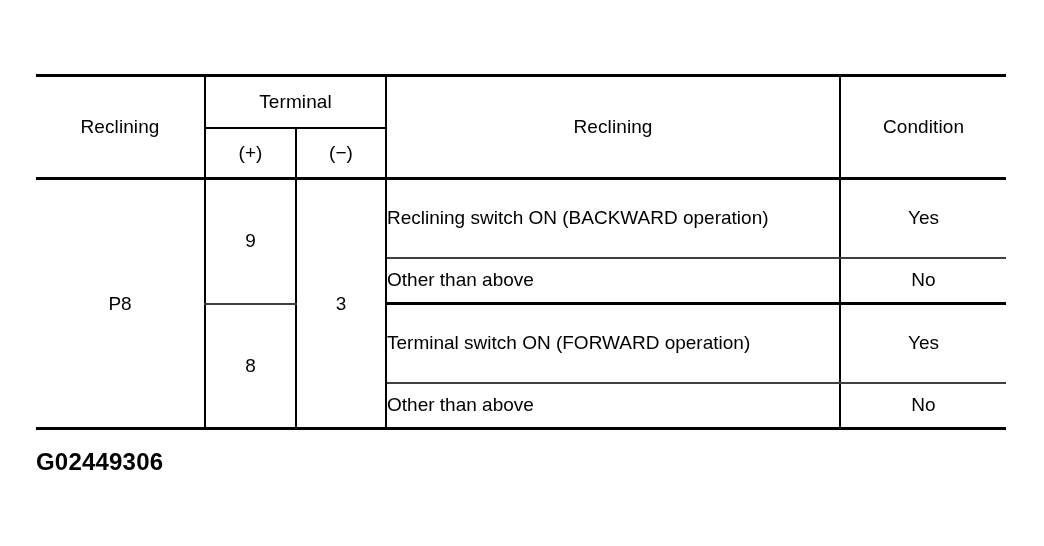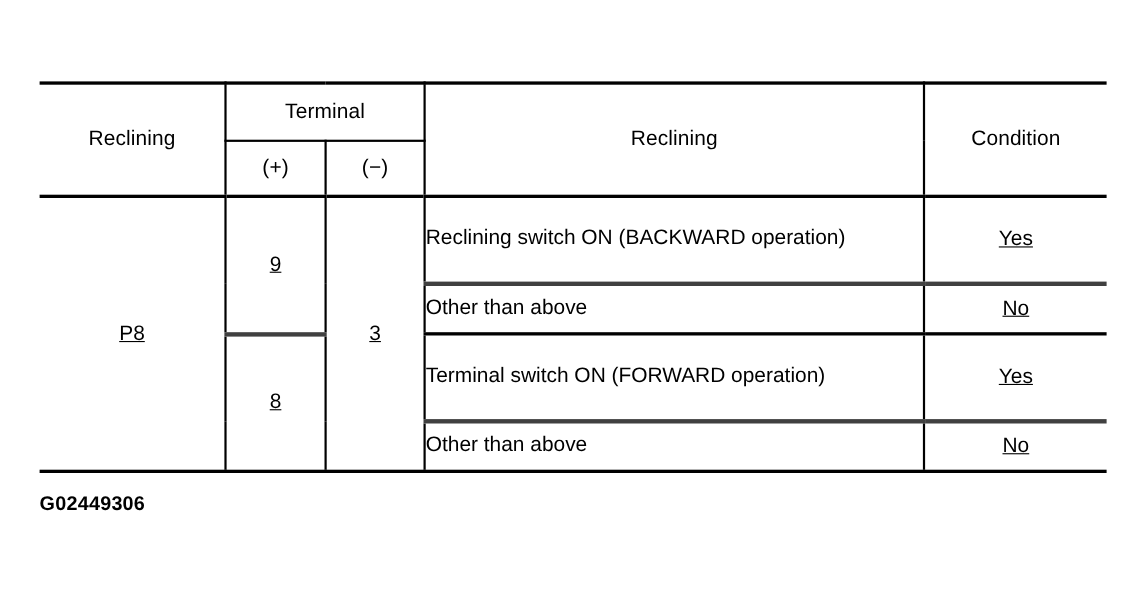--- a/index.html
+++ b/index.html
@@ -54,21 +54,21 @@
   .col-minus      { width: 90px;  }
   .col-condition  { width: 454px; }
   .col-continuity { width: 166px; }
 
   
   .v-left  { border-left: 2px solid #000; }
   .v-right { border-right: 2px solid #000; }
 
   
   .rule-thick-bottom { border-bottom: 3px solid #000; }
-  .rule-thin-bottom  { border-bottom: 4px solid #404040; }
+  .rule-thin-bottom  { border-bottom: 2px solid #404040; }
 
   
   .hdr {
     text-align: center;
     font-size: 19px;
     letter-spacing: 0.1px;
   }
 
   .hdr-connector { height: 98px; }
 
@@ -79,39 +79,38 @@
 
   .hdr-sign {
     height: 48px;
     font-size: 19px;
   }
 
   
   .cell-center {
     text-align: center;
     font-size: 19px;
-    text-decoration: underline;
   }
 
   .cell-condition {
     text-align: left;
     font-size: 19px;
     padding: 0 10px 0 15px;
     line-height: 1.42;
   }
 
   .row-tall { height: 79px; }
   .row-short { height: 46px; }
 
   
   .caption {
     position: absolute;
     left: 36px;
     top: 448px;
-    font-size: 18px;
+    font-size: 24px;
     font-weight: bold;
     letter-spacing: 0.2px;
   }
 </style>
 </head>
 <body>
 
 <div class="page">
 
   <div class="table-wrap">

